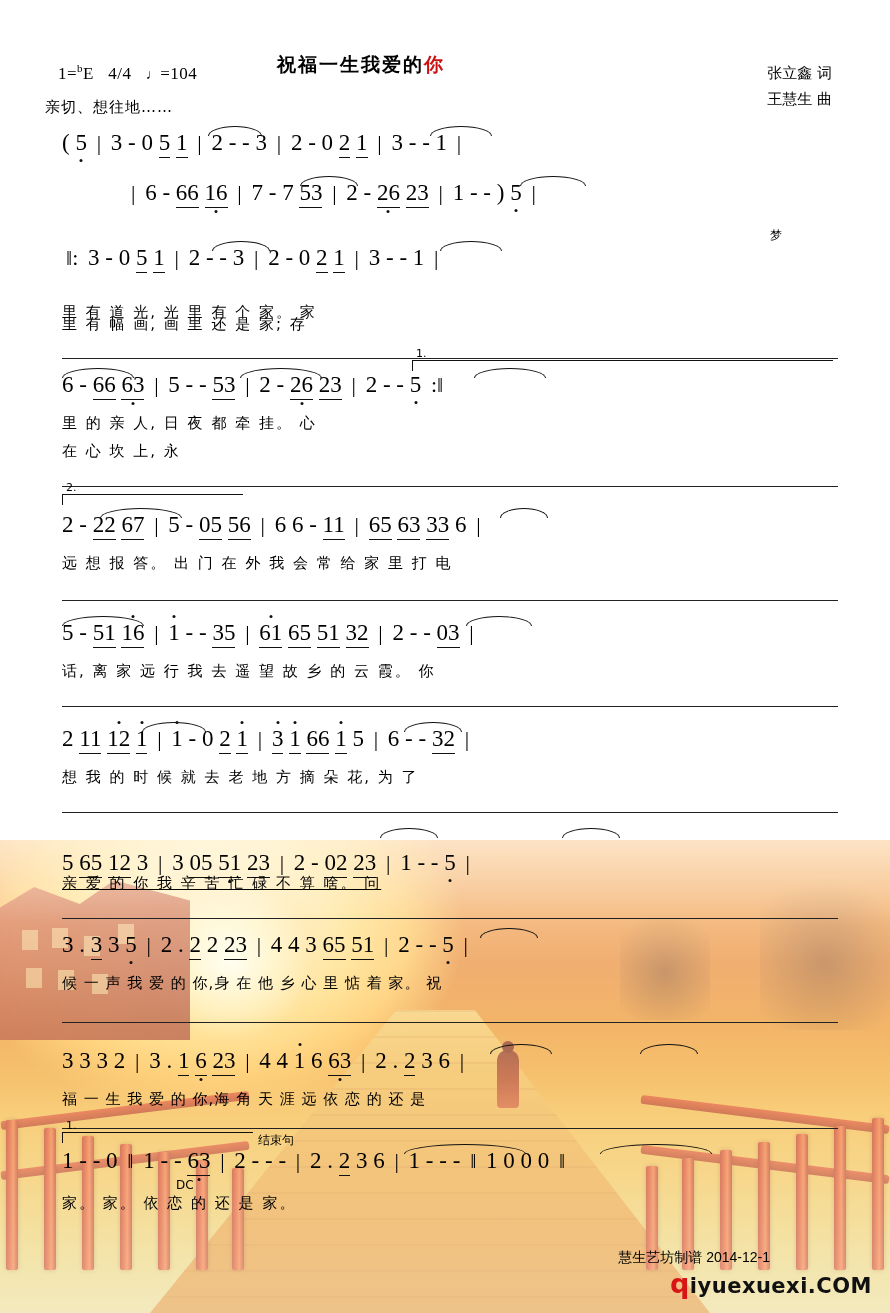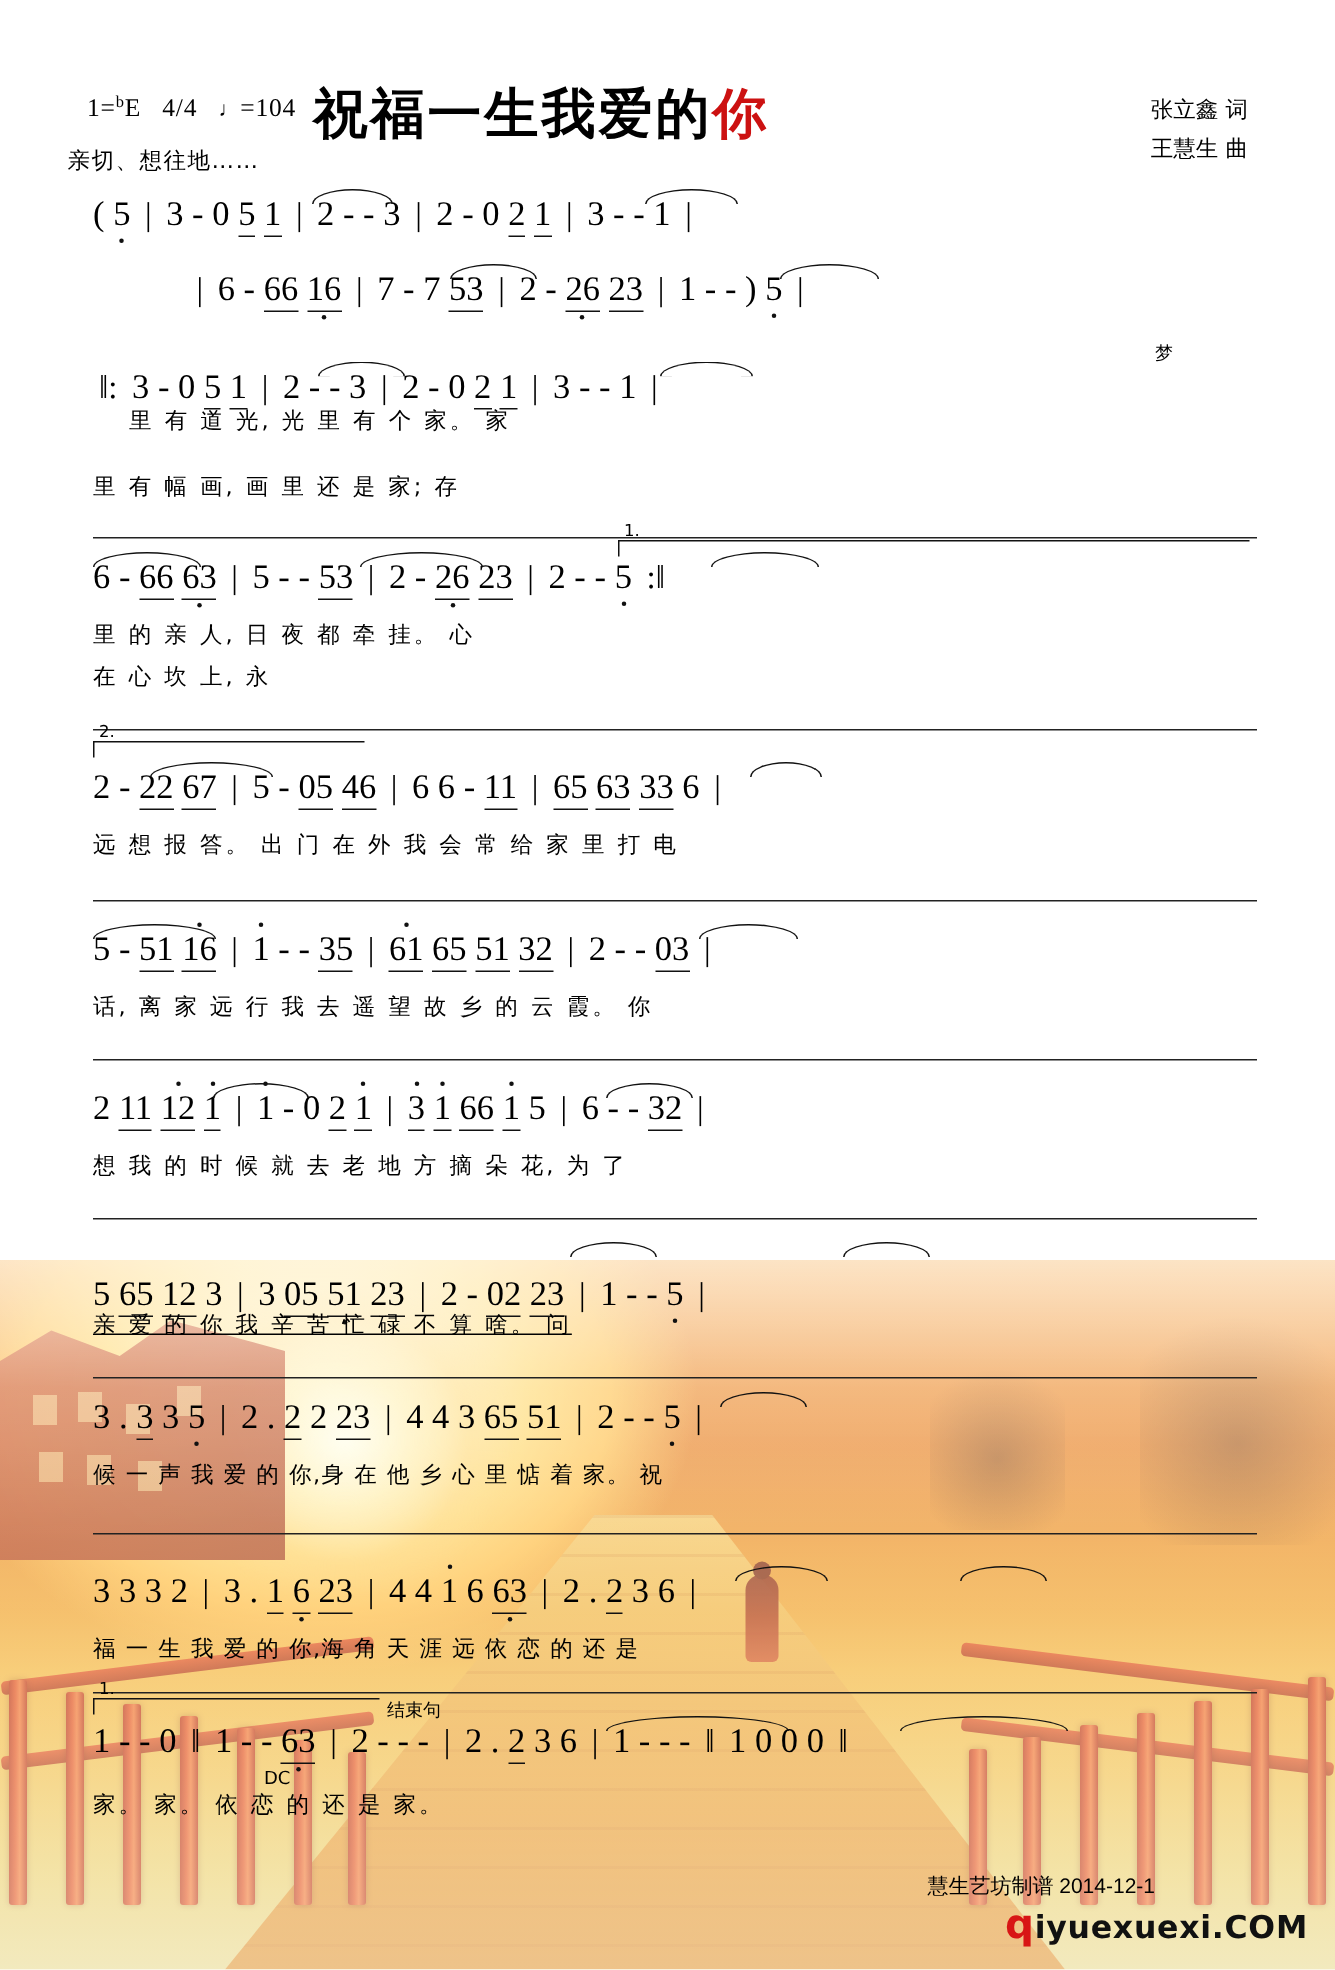--- a/index.html
+++ b/index.html
@@ -97,21 +97,21 @@
 
   .hdr-key{
     position:absolute;left:58px;top:62px;
     font-size:17px;letter-spacing:.5px;white-space:nowrap;
     font-family:"Liberation Serif", serif;
   }
   .hdr-key sup{font-size:11px;}
   .hdr-key .q{font-size:14px;}
   .title{
     position:absolute;left:0;top:52px;width:722px;text-align:center;
-    font-size:36px;font-weight:bold;letter-spacing:2px;
+    font-size:19px;font-weight:bold;letter-spacing:2px;
     font-family:"DejaVu Sans", sans-serif;
   }
   .title .red{color:#cc1111;}
   .credit{
     position:absolute;right:58px;top:60px;
     font-size:15px;line-height:26px;text-align:right;
     font-family:"DejaVu Sans", sans-serif;
   }
   .mood{
     position:absolute;left:45px;top:98px;
@@ -283,21 +283,21 @@
         <span class="bar">|</span>
         <span class="n">2</span>&nbsp;<span class="n">-</span>&nbsp;<span class="n">-</span>&nbsp;<span class="n">3</span>
         <span class="bar">|</span>
         <span class="n">2</span>&nbsp;<span class="n">-</span>&nbsp;<span class="n">0</span>&nbsp;<span class="n u1">2</span>&nbsp;<span class="n u1">1</span>
         <span class="bar">|</span>
         <span class="n">3</span>&nbsp;<span class="n">-</span>&nbsp;<span class="n">-</span>&nbsp;<span class="n">1</span>
         <span class="bar">|</span>
       </div>
       <div class="tie" style="left:212px;top:-4px;width:56px;"></div>
       <div class="tie" style="left:440px;top:-4px;width:60px;"></div>
-      <div class="lyr" style="top:26px;letter-spacing:2px;margin-left:24px;">里      有 道  光,        光 里        有 个  家。        家</div>
+      <div class="lyr" style="top:58px;letter-spacing:2px;">里      有 道  光,        光 里        有 个  家。        家</div>
       <div class="lyr" style="top:70px;letter-spacing:2px;">里      有 幅  画,        画 里        还 是  家;        存</div>
     </div>
 
     <div class="rule" style="top:358px;"></div>
 
     <div class="sys" style="top:372px;">
       <div class="volta" style="left:412px;top:-12px;width:420px;">
           <span>1.</span>
         </div>
       <div class="notes" style="top:0;">
@@ -319,21 +319,21 @@
 
     <div class="rule" style="top:486px;"></div>
 
     <div class="sys" style="top:512px;">
       <div class="volta" style="left:62px;top:-18px;width:180px;">
           <span>2.</span>
         </div>
       <div class="notes" style="top:0;">
         <span class="n">2</span>&nbsp;<span class="n">-</span>&nbsp;<span class="n u1">22</span>&nbsp;<span class="n u1">67</span>
         <span class="bar">|</span>
-        <span class="n">5</span>&nbsp;<span class="n">-</span>&nbsp;<span class="n u1">05</span>&nbsp;<span class="n u1">46</span>
+        <span class="n">5</span>&nbsp;<span class="n">-</span>&nbsp;<span class="n u1">05</span>&nbsp;<span class="n u1">56</span>
         <span class="bar">|</span>
         <span class="n">6</span>&nbsp;<span class="n">6</span>&nbsp;<span class="n">-</span>&nbsp;<span class="n u1">11</span>
         <span class="bar">|</span>
         <span class="n u1">65</span>&nbsp;<span class="n u1">63</span>&nbsp;<span class="n u1">33</span>&nbsp;<span class="n">6</span>
         <span class="bar">|</span>
       </div>
       <div class="tie" style="left:100px;top:-4px;width:80px;"></div>
       <div class="tie" style="left:500px;top:-4px;width:46px;"></div>
       <div class="lyr" style="top:42px;letter-spacing:2px;">远     想 报    答。   出 门 在  外       我 会    常 给 家 里  打 电</div>
     </div>

